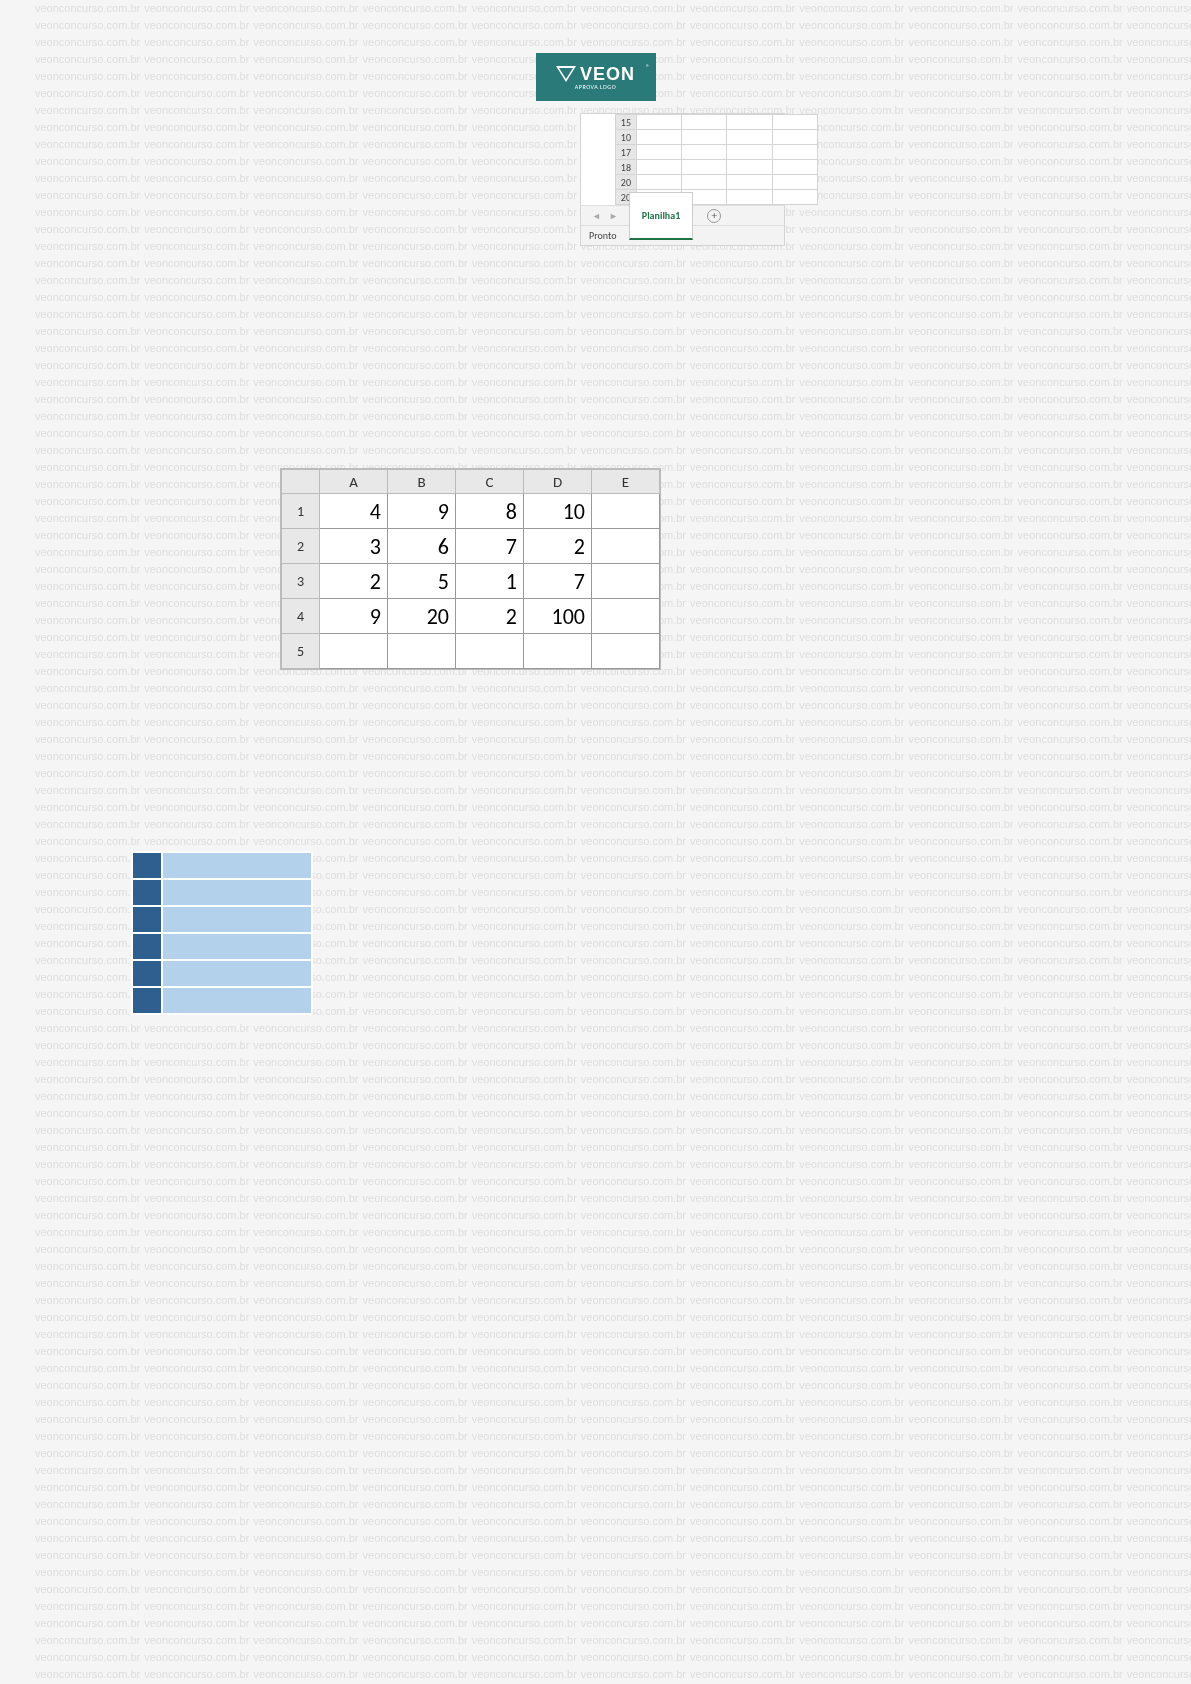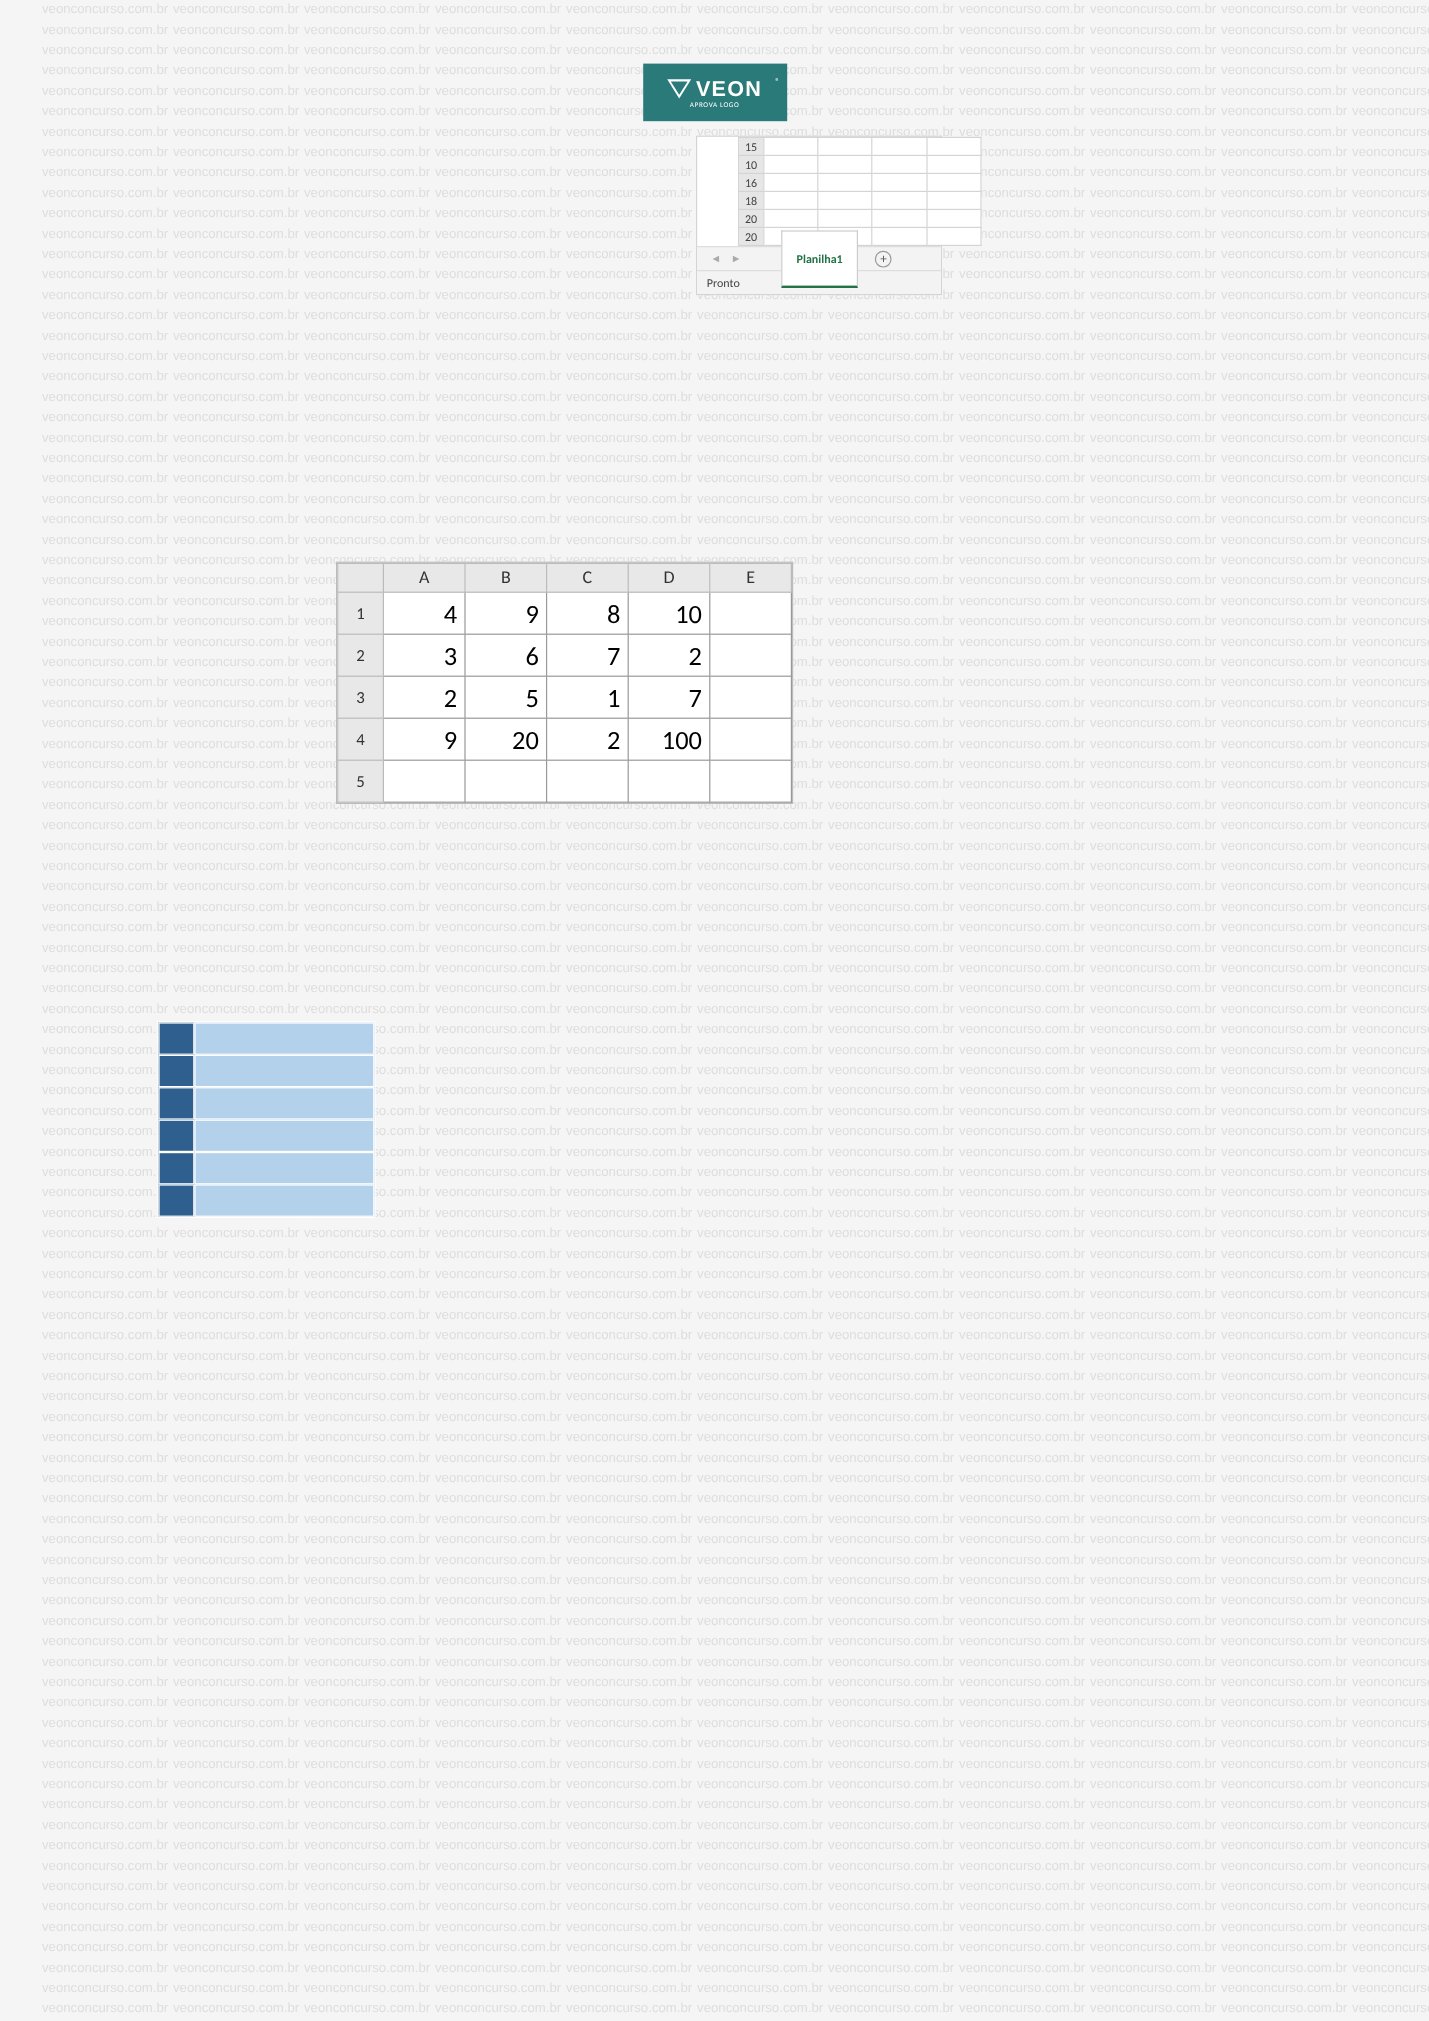--- a/index.html
+++ b/index.html
@@ -156,21 +156,21 @@
       padding: 0 3px;
     }
     .snippet-tab {
       background: #fff;
       border: 1px solid #ccc;
       border-bottom: 2px solid #217346;
       padding: 16px 12px;
       font-weight: bold;
       color: #217346;
       font-size: 10px;
-      margin-left: 22px;
+      margin-left: 0;
     }
     .snippet-plus {
       margin-left: 14px;
       width: 14px;
       height: 14px;
       border: 1px solid #999;
       border-radius: 50%;
       display: flex;
       align-items: center;
       justify-content: center;
@@ -1589,21 +1589,21 @@
       <div class="snippet-cell"></div>
     </div>
     <div class="snippet-row">
       <div class="snippet-row-header">10</div>
       <div class="snippet-cell"></div>
       <div class="snippet-cell"></div>
       <div class="snippet-cell"></div>
       <div class="snippet-cell"></div>
     </div>
     <div class="snippet-row">
-      <div class="snippet-row-header">16</div>
+      <div class="snippet-row-header">17</div>
       <div class="snippet-cell"></div>
       <div class="snippet-cell"></div>
       <div class="snippet-cell"></div>
       <div class="snippet-cell"></div>
     </div>
     <div class="snippet-row">
       <div class="snippet-row-header">18</div>
       <div class="snippet-cell"></div>
       <div class="snippet-cell"></div>
       <div class="snippet-cell"></div>

